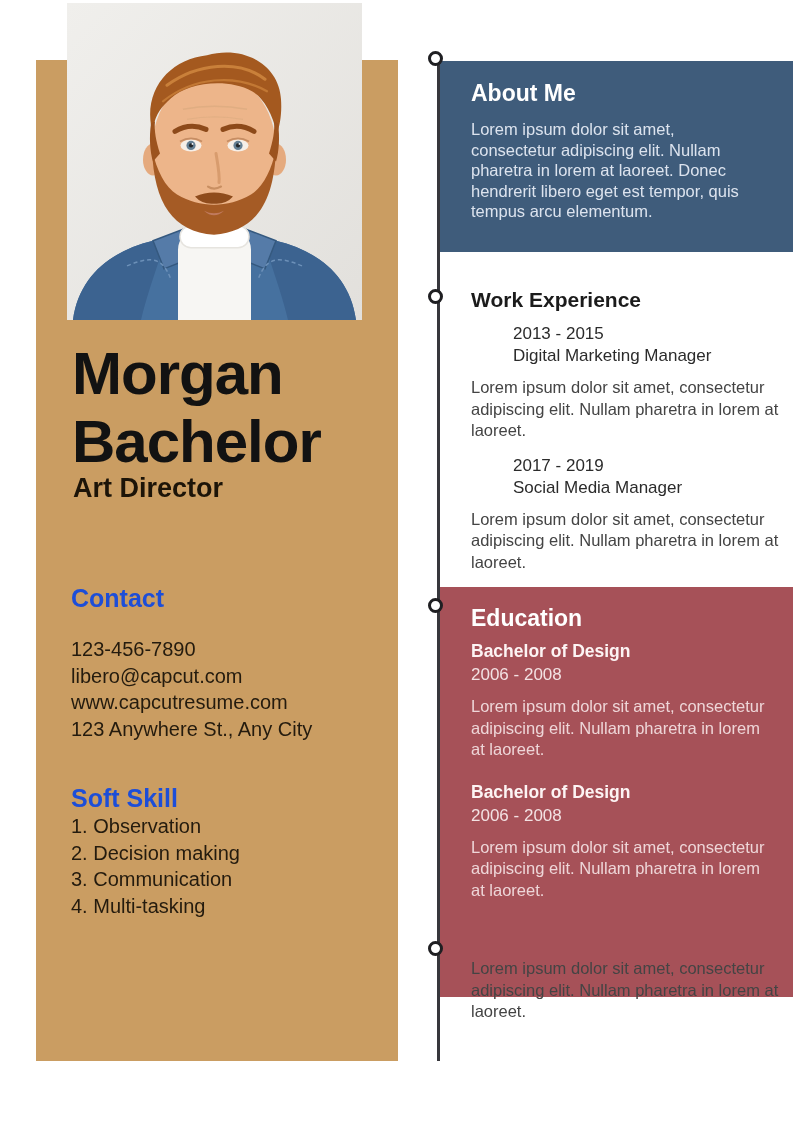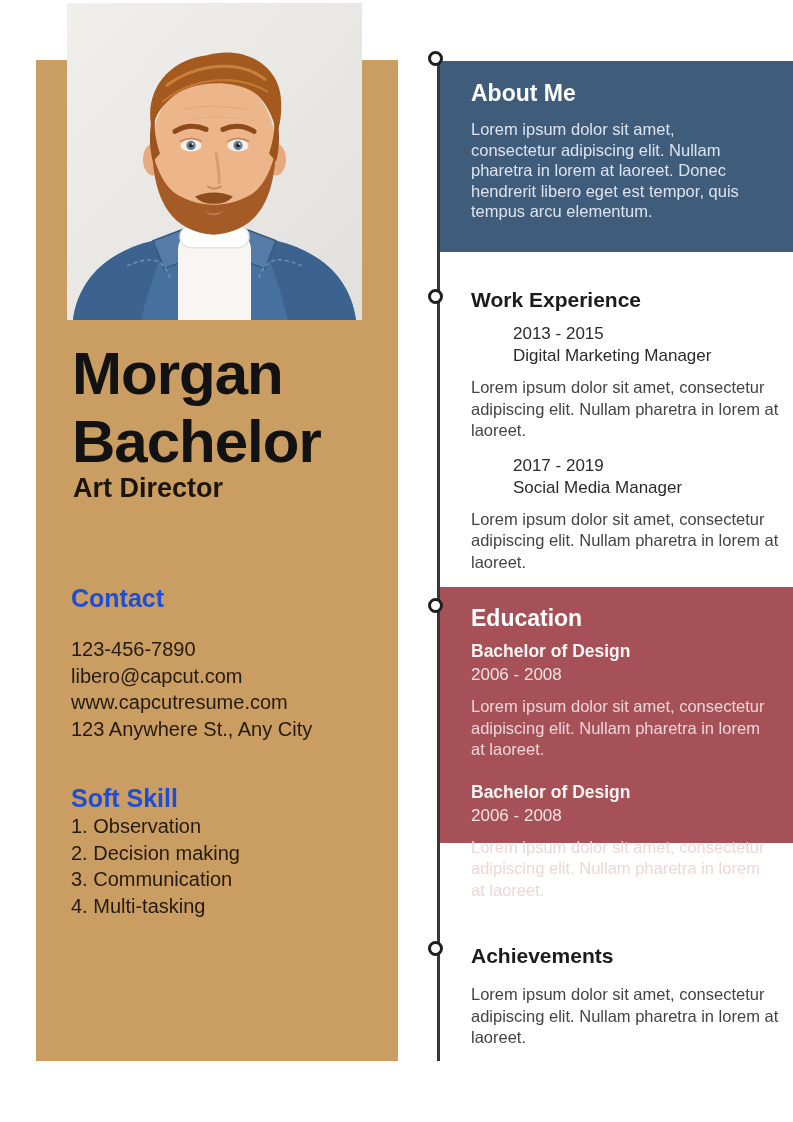--- a/index.html
+++ b/index.html
@@ -42,21 +42,21 @@
   .box-heading{font-size:23px;line-height:30px;font-weight:600;color:#ffffff;}
   .about-body{margin-top:11px;width:286px;font-size:16.5px;line-height:20.5px;color:#dce3ee;}
 
   .work-section{position:absolute;left:471px;top:287px;width:312px;z-index:2;}
   .dark-heading{font-size:21px;line-height:26px;font-weight:700;color:#1b1b1b;}
   .job-entry{margin-top:10px;}
   .job-entry + .job-entry{margin-top:13px;}
   .job-dates,.job-role{font-size:17px;line-height:22px;color:#2b2b2b;margin-left:42px;}
   .job-body{margin-top:10px;width:312px;font-size:16.5px;line-height:21.5px;color:#444444;}
 
-  .education-box{position:absolute;left:439px;top:587px;width:354px;height:256px;background:var(--accent-red);padding:16px 8px 0 32px;z-index:2;}
+  .education-box{position:absolute;left:439px;top:587px;width:354px;height:410px;background:var(--accent-red);padding:16px 8px 0 32px;z-index:2;}
   .edu-entry{margin-top:6px;}
   .edu-entry + .edu-entry{margin-top:19px;}
   .edu-degree{font-size:17.5px;line-height:24px;font-weight:600;color:#fdf4f4;}
   .edu-dates{font-size:17px;line-height:24px;color:#f3e2e3;}
   .edu-body{margin-top:9px;width:300px;font-size:16.5px;line-height:21.5px;color:#eed6d8;}
 
   .achievements-section{position:absolute;left:471px;top:943px;width:312px;z-index:2;}
   .achievements-body{margin-top:15px;width:312px;font-size:16.5px;line-height:21.5px;color:#444444;}
 </style>
 </head>
@@ -186,17 +186,16 @@
       <p class="edu-body">Lorem ipsum dolor sit amet, consectetur adipiscing elit. Nullam pharetra in lorem at laoreet.</p>
     </div>
     <div class="edu-entry">
       <div class="edu-degree">Bachelor of Design</div>
       <div class="edu-dates">2006 - 2008</div>
       <p class="edu-body">Lorem ipsum dolor sit amet, consectetur adipiscing elit. Nullam pharetra in lorem at laoreet.</p>
     </div>
   </div>
 
   <div class="achievements-section">
-    <div class="dark-heading">Achievements</div>
     <p class="achievements-body">Lorem ipsum dolor sit amet, consectetur adipiscing elit. Nullam pharetra in lorem at laoreet.</p>
   </div>
 
 </div>
 
 </body></html>

